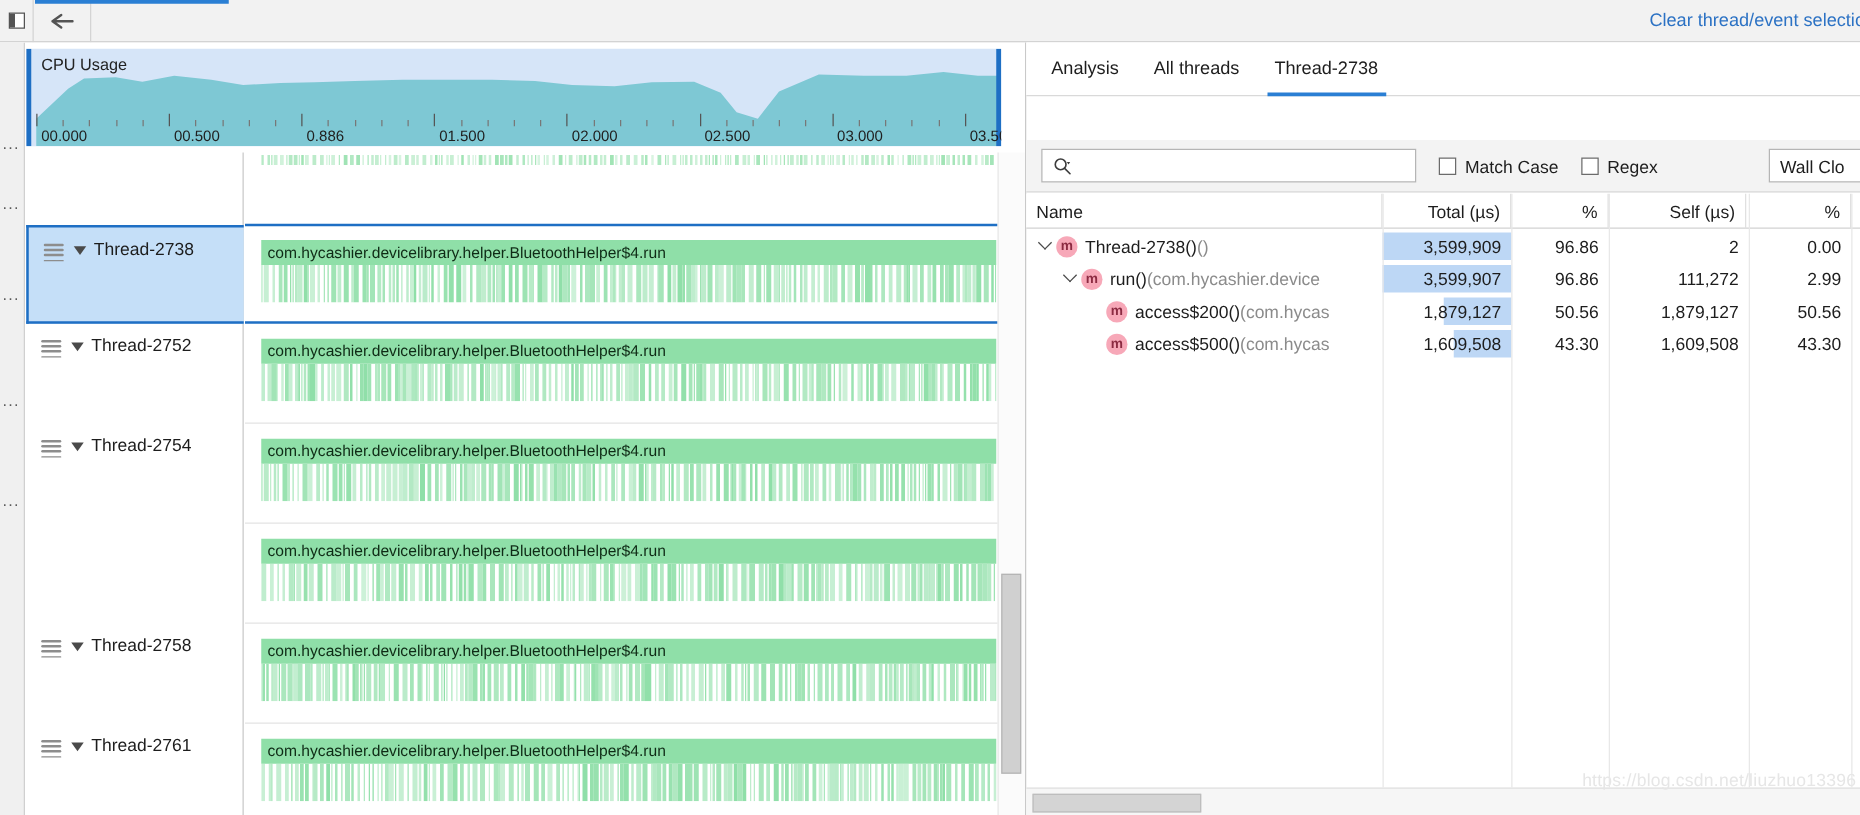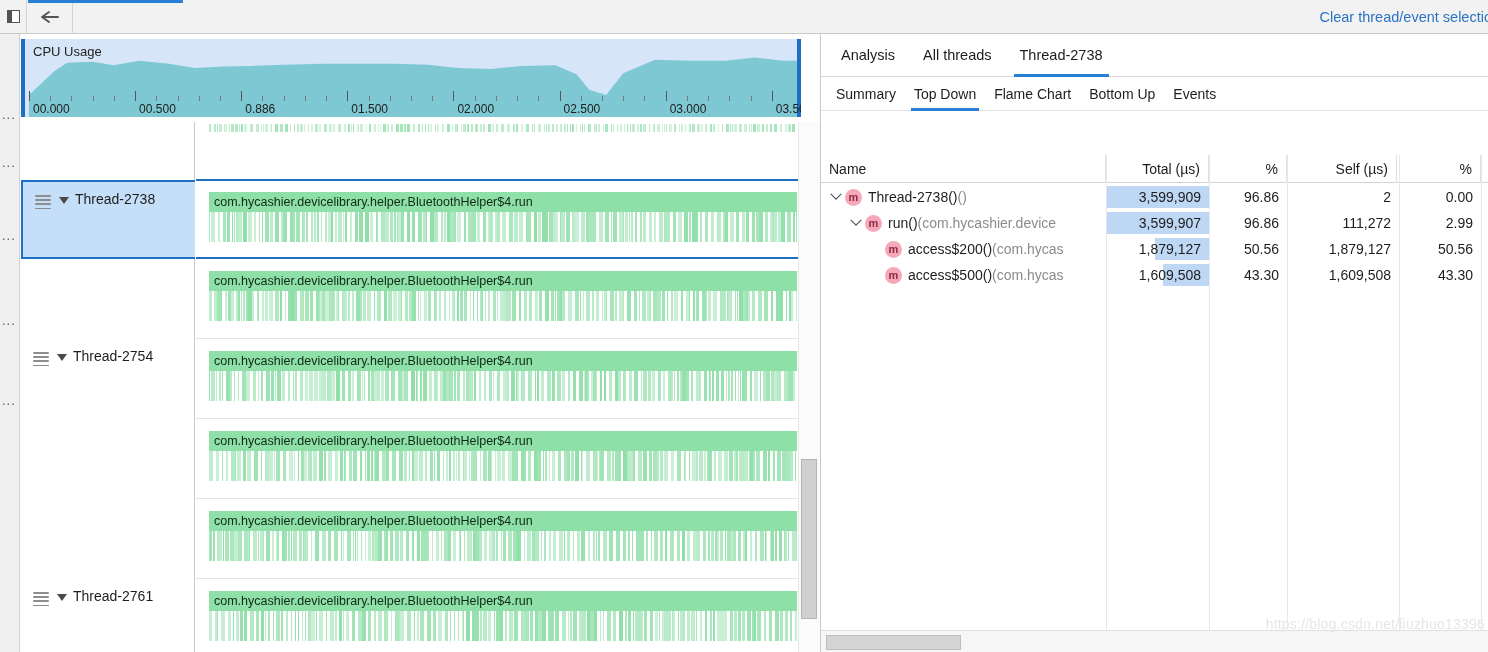--- a/index.html
+++ b/index.html
@@ -371,29 +371,49 @@
         <div class="thread-row selected" style="top: 58px; height: 79px;">
           <div class="hamburger">
             <i></i>
             <i></i>
             <i></i>
             <i></i>
           </div>
           <div class="tri expanded"></div>
           <div class="thread-name">Thread-2738</div>
         </div>
+        <div class="thread-row" style="top: 137px; height: 80px;">
+          <div class="hamburger">
+            <i></i>
+            <i></i>
+            <i></i>
+            <i></i>
+          </div>
+          <div class="tri expanded"></div>
+          <div class="thread-name">Thread-2752</div>
+        </div>
         <div class="thread-row" style="top: 217px; height: 80px;">
           <div class="hamburger">
             <i></i>
             <i></i>
             <i></i>
             <i></i>
           </div>
           <div class="tri expanded"></div>
           <div class="thread-name">Thread-2754</div>
+        </div>
+        <div class="thread-row" style="top: 377px; height: 80px;">
+          <div class="hamburger">
+            <i></i>
+            <i></i>
+            <i></i>
+            <i></i>
+          </div>
+          <div class="tri expanded"></div>
+          <div class="thread-name">Thread-2758</div>
         </div>
         <div class="thread-row" style="top: 457px; height: 80px;">
           <div class="hamburger">
             <i></i>
             <i></i>
             <i></i>
             <i></i>
           </div>
           <div class="tri expanded"></div>
           <div class="thread-name">Thread-2761</div>
@@ -1467,28 +1487,45 @@
 
   </div>
 
   <div class="right-pane">
 
     <div class="tabs-main" id="tabs-main">
         <div class="tab-m" style="margin-left: 6px;">Analysis</div>
         <div class="tab-m">All threads</div>
         <div class="tab-m active">Thread-2738</div>
       </div>
-    <div class="tabs-sub" id="tabs-sub">
-        <div class="tab-s">Summary</div>
-        <div class="tab-s active">Top Down</div>
-        <div class="tab-s">Flame Chart</div>
-        <div class="tab-s">Bottom Up</div>
-        <div class="tab-s">Events</div>
+
+    <div class="filter-bar">
+      <div class="search-box">
+        <svg class="q" width="16" height="16" viewBox="0 0 16 16">
+          <circle cx="6.5" cy="6.5" r="4.3" stroke="#3c3c3c" stroke-width="1.3" fill="none"></circle>
+          <path d="M9.7 9.7 L14 14" stroke="#3c3c3c" stroke-width="1.3" stroke-linecap="round"></path>
+          <path d="M11.5 4.5 l2.6 0 l-1.3 2 z" fill="#3c3c3c"></path>
+        </svg>
+        <input class="search-input" type="text" value="" placeholder="" style="">
       </div>
 
+      <div class="chk-wrap">
+        <span class="chk"></span>
+        <span class="chk-lbl">Match Case</span>
+      </div>
+
+      <div class="chk-wrap">
+        <span class="chk"></span>
+        <span class="chk-lbl">Regex</span>
+      </div>
+
+      <div class="clock-box">
+        <span>Wall Clo</span>
+      </div>
+    </div>
 
     <div class="tbl">
       <div class="tbl-head" id="tbl-head">
           <div class="th" style="left: 0px; width: 285px;">Name</div>
           <div class="th num" style="left: 285px; width: 103px;">Total (µs)</div>
           <div class="th num" style="left: 388px; width: 78px;">%</div>
           <div class="th num" style="left: 466px; width: 110px;">Self (µs)</div>
           <div class="th num" style="left: 578px; width: 82px;">%</div>
           <div class="th num" style="left: 660px; width: 30px;">Chi</div>
         </div>

